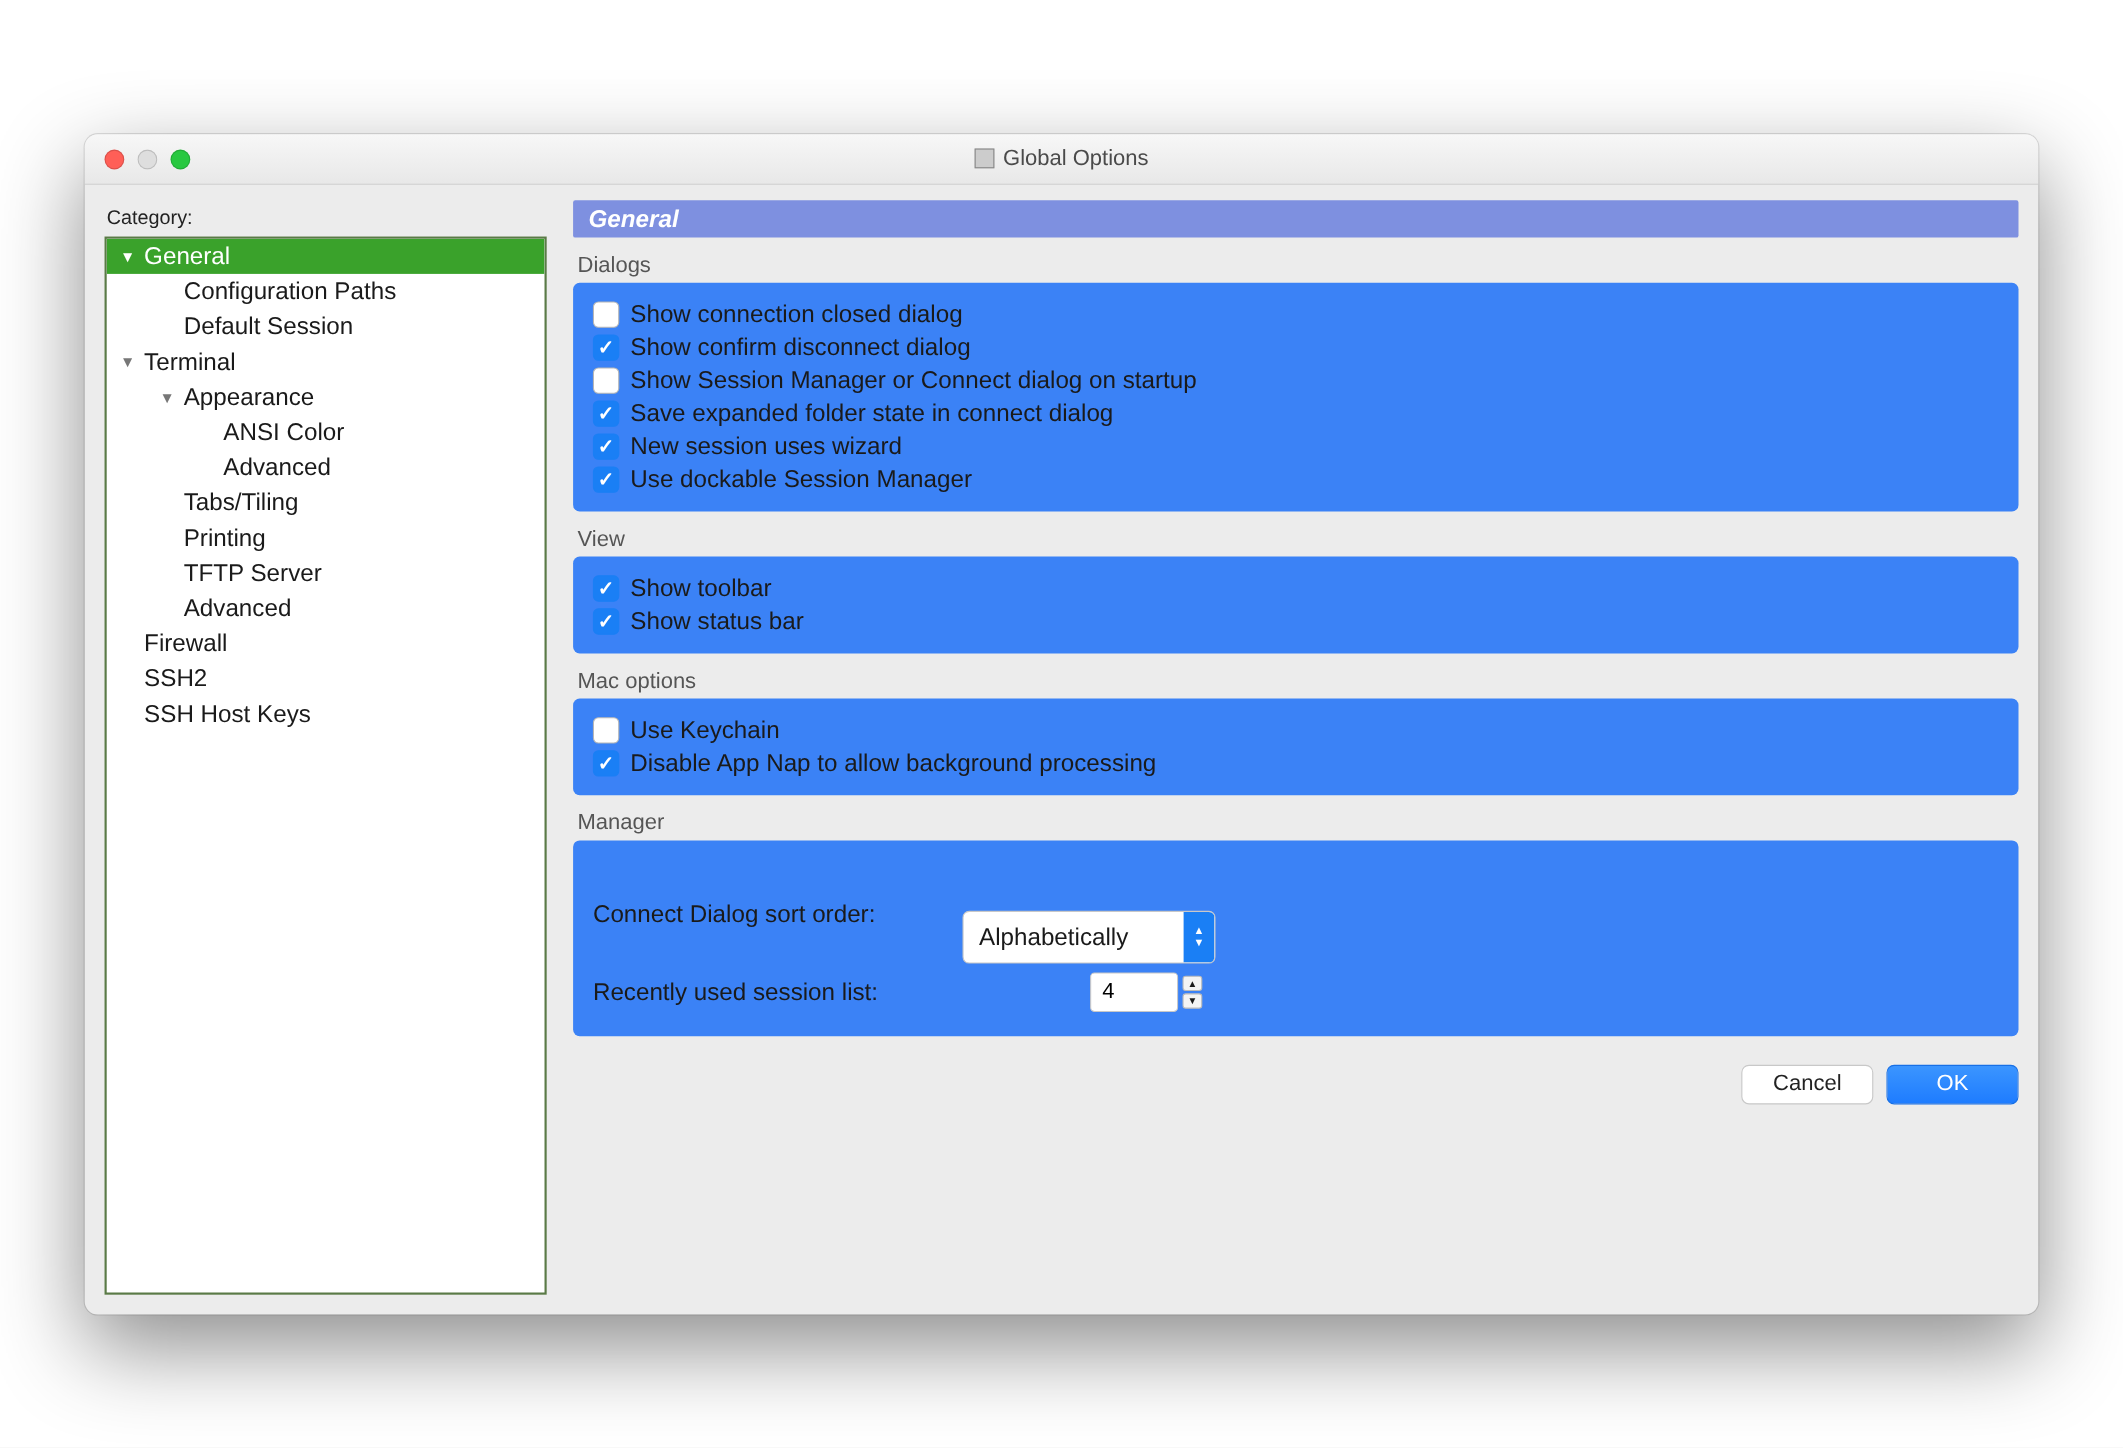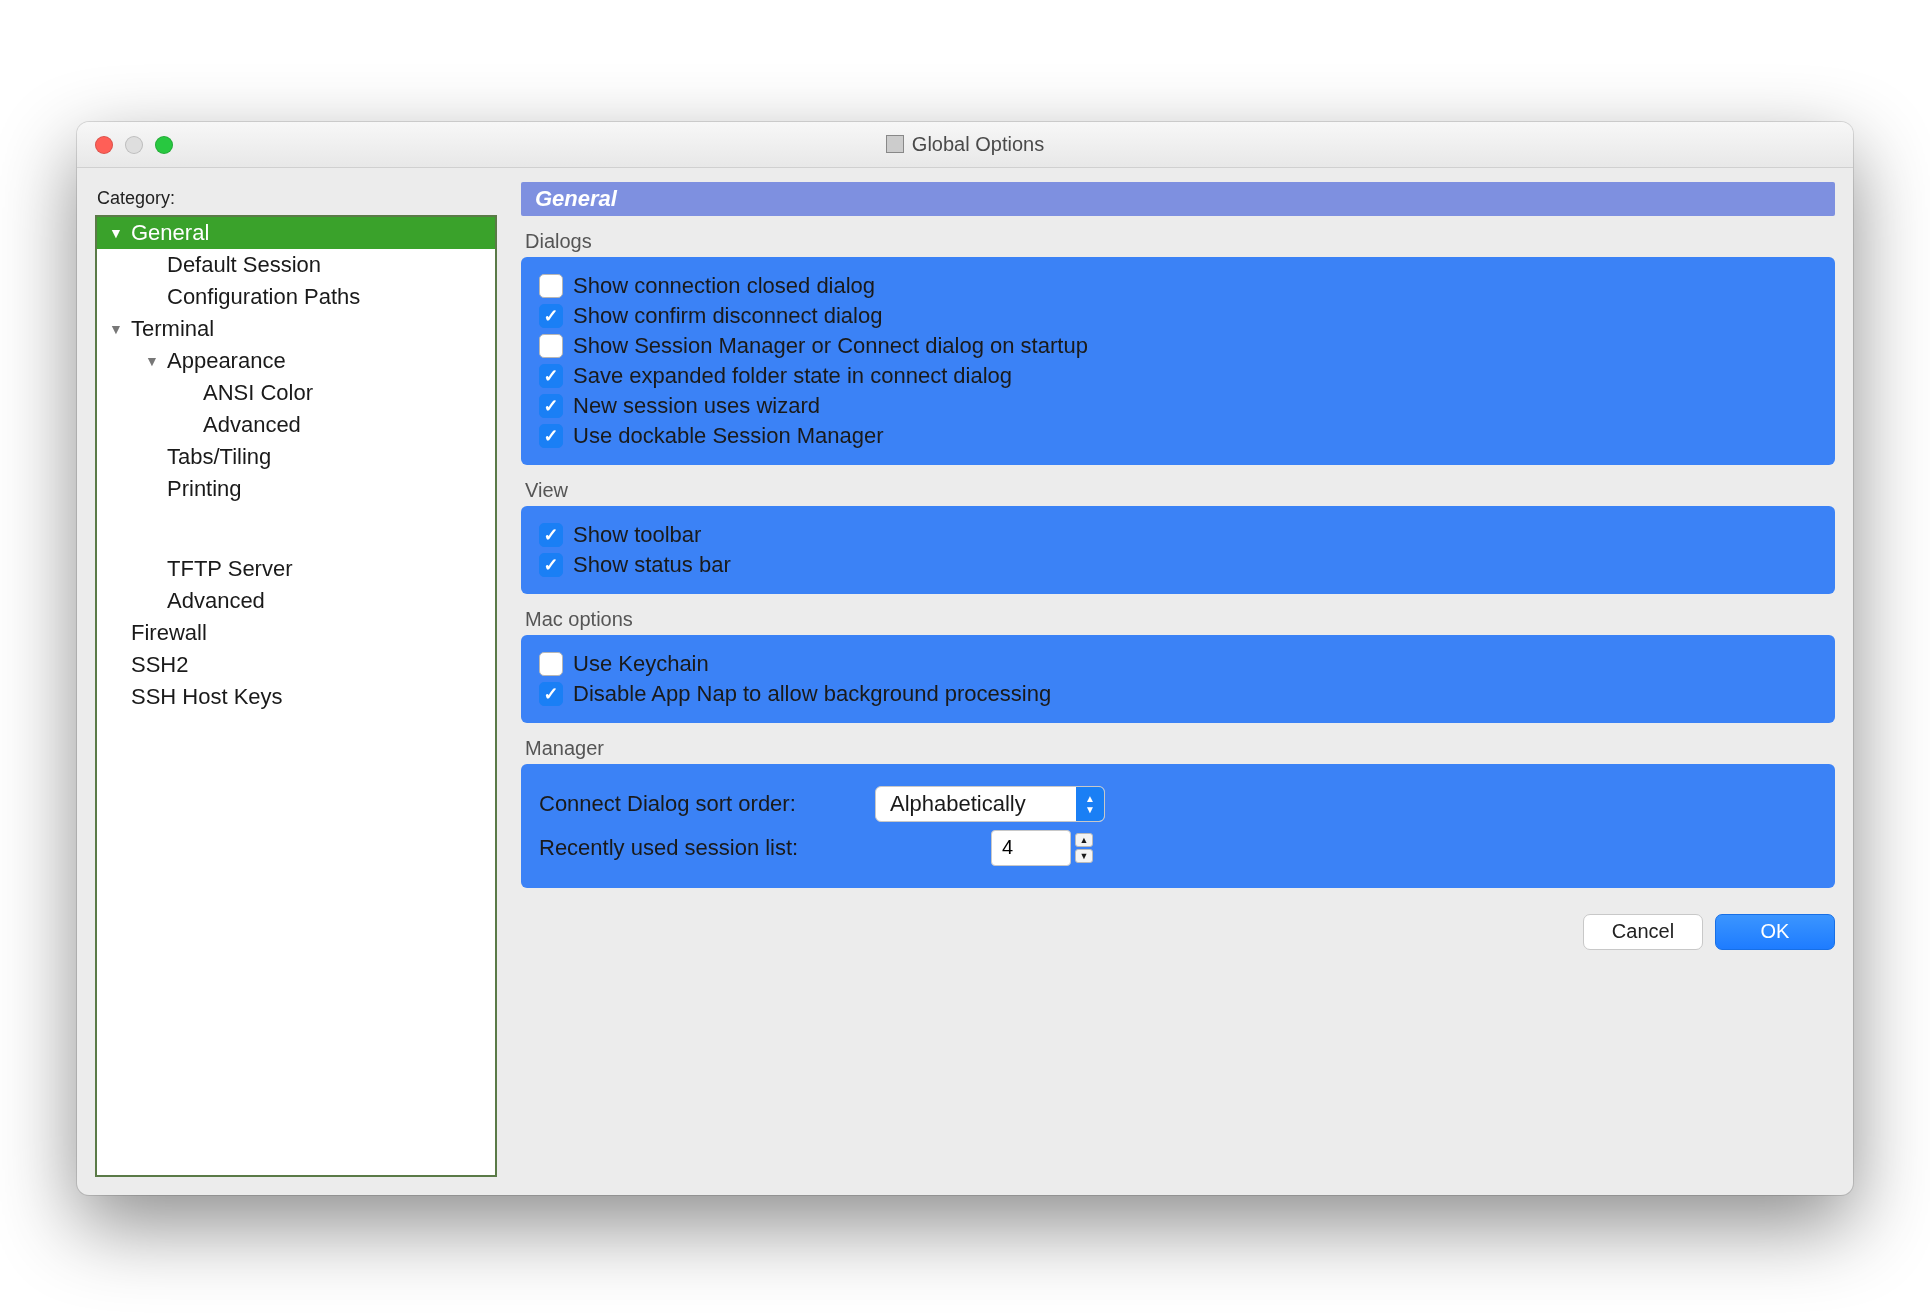--- a/index.html
+++ b/index.html
@@ -74,22 +74,22 @@
     border:1px solid #b6b6b6; background:#fff;
     display:flex; align-items:center; justify-content:center;
     flex-shrink:0;
   }
   .chk.on { background:#1a7ff5; border-color:#1a7ff5; }
   .chk.on::after { content:"✓"; color:#fff; font-size:18px; font-weight:700; line-height:1;}
   .sess-row { display:flex; align-items:center; gap:16px; font-size:22px; color:#1a1a1a; margin:8px 0;}
   .sess-label { width:320px; }
   .select {
     display:flex; align-items:stretch;
-    height:36px; border-radius:6px; overflow:hidden;
-    border:1px solid #c8c8c8; background:#fff;
+    height:48px; border-radius:6px; overflow:hidden;
+    border:1px solid #c8c8c8; background:#fff;margin-top:42px;
   }
   .select-val { padding:0 14px; display:flex; align-items:center; min-width:200px;}
   .select-btn {
     width:28px; background:#1a7ff5; display:flex; flex-direction:column;
     align-items:center; justify-content:center; color:#fff; font-size:10px;
   }
   .numbox {
     display:flex; align-items:stretch; height:36px;
   }
   .numbox input {
@@ -127,25 +127,25 @@
   <div class="body">
     <div class="sidebar-wrap">
       <div class="cat-label">Category:</div>
       <div class="tree" id="tree">
           <div class="tree-row selected" style="padding-left: 10px;">
             <span class="disclosure">▼</span>
             <span style="margin-left: 6px;">General</span>
           </div>
           <div class="tree-row" style="padding-left: 46px;">
             <span class="disclosure"></span>
+            <span style="margin-left: 6px;">Configuration Paths</span>
+          </div>
+          <div class="tree-row" style="padding-left: 46px;">
+            <span class="disclosure"></span>
             <span style="margin-left: 6px;">Default Session</span>
-          </div>
-          <div class="tree-row" style="padding-left: 46px;">
-            <span class="disclosure"></span>
-            <span style="margin-left: 6px;">Configuration Paths</span>
           </div>
           <div class="tree-row" style="padding-left: 10px;">
             <span class="disclosure" style="color: rgb(119, 119, 119);">▼</span>
             <span style="margin-left: 6px;">Terminal</span>
           </div>
           <div class="tree-row" style="padding-left: 46px;">
             <span class="disclosure" style="color: rgb(119, 119, 119);">▼</span>
             <span style="margin-left: 6px;">Appearance</span>
           </div>
           <div class="tree-row" style="padding-left: 82px;">
@@ -157,21 +157,21 @@
             <span style="margin-left: 6px;">Advanced</span>
           </div>
           <div class="tree-row" style="padding-left: 46px;">
             <span class="disclosure"></span>
             <span style="margin-left: 6px;">Tabs/Tiling</span>
           </div>
           <div class="tree-row" style="padding-left: 46px;">
             <span class="disclosure"></span>
             <span style="margin-left: 6px;">Printing</span>
           </div>
-          <div class="tree-row" style="padding-left: 46px; margin-top: 48px;">
+          <div class="tree-row" style="padding-left: 46px;">
             <span class="disclosure"></span>
             <span style="margin-left: 6px;">TFTP Server</span>
           </div>
           <div class="tree-row" style="padding-left: 46px;">
             <span class="disclosure"></span>
             <span style="margin-left: 6px;">Advanced</span>
           </div>
           <div class="tree-row" style="padding-left: 10px;">
             <span class="disclosure"></span>
             <span style="margin-left: 6px;">Firewall</span>

